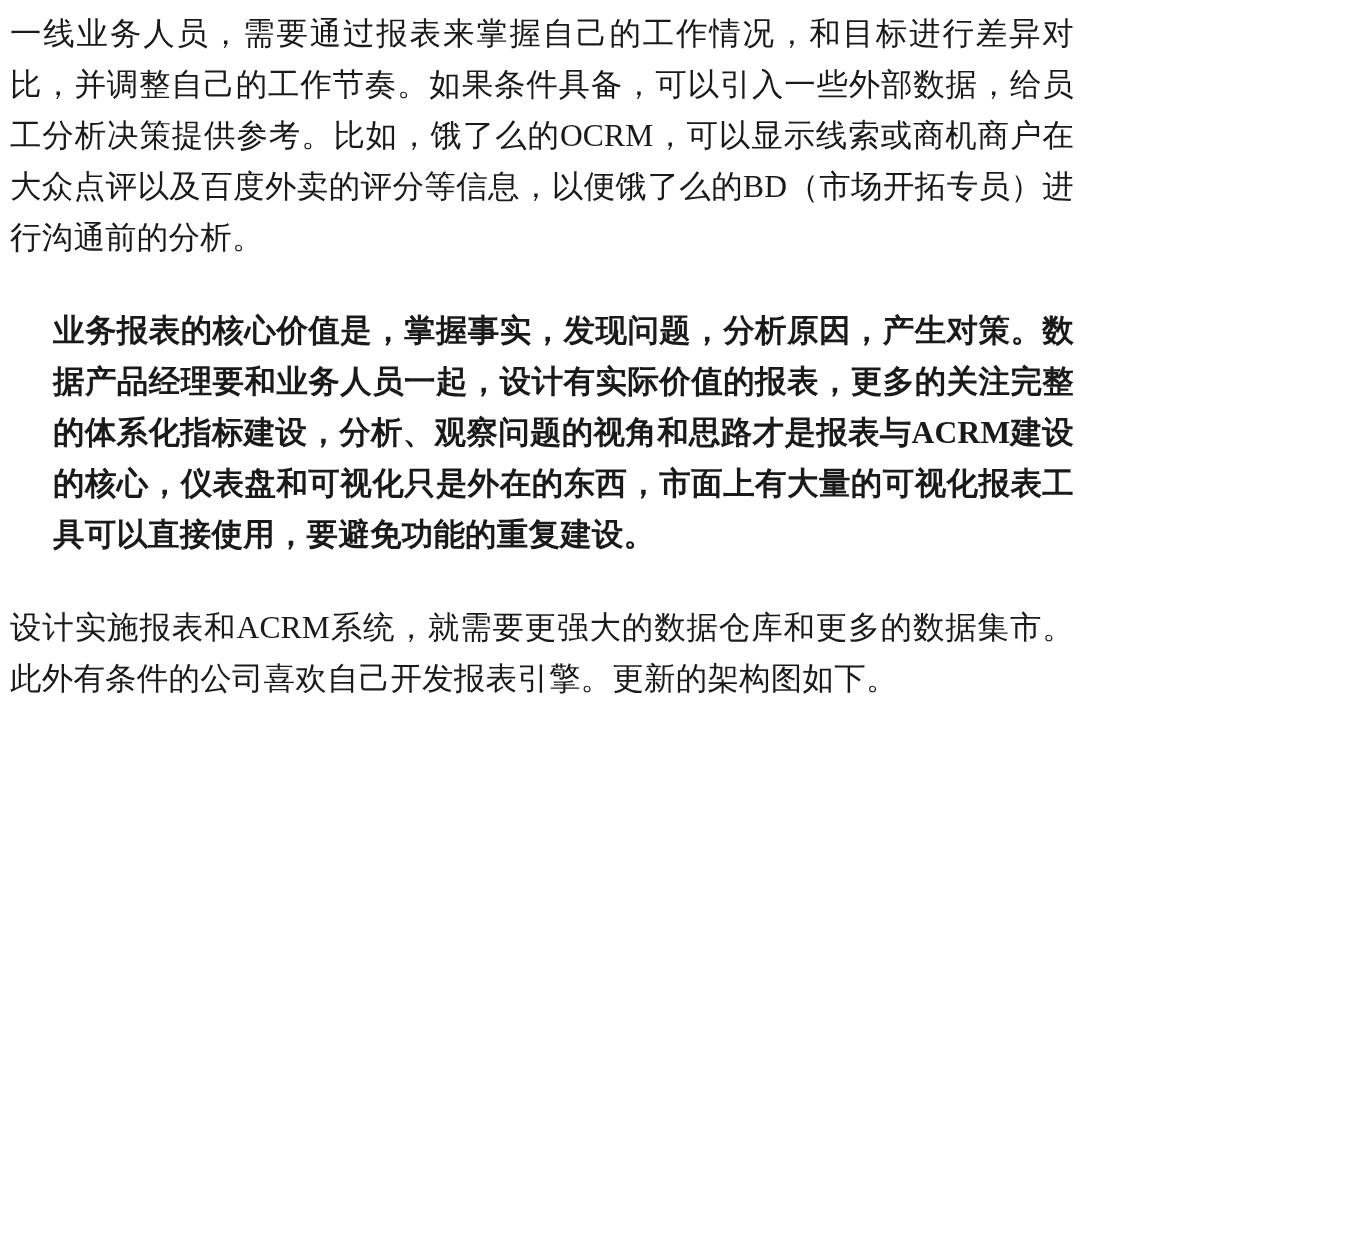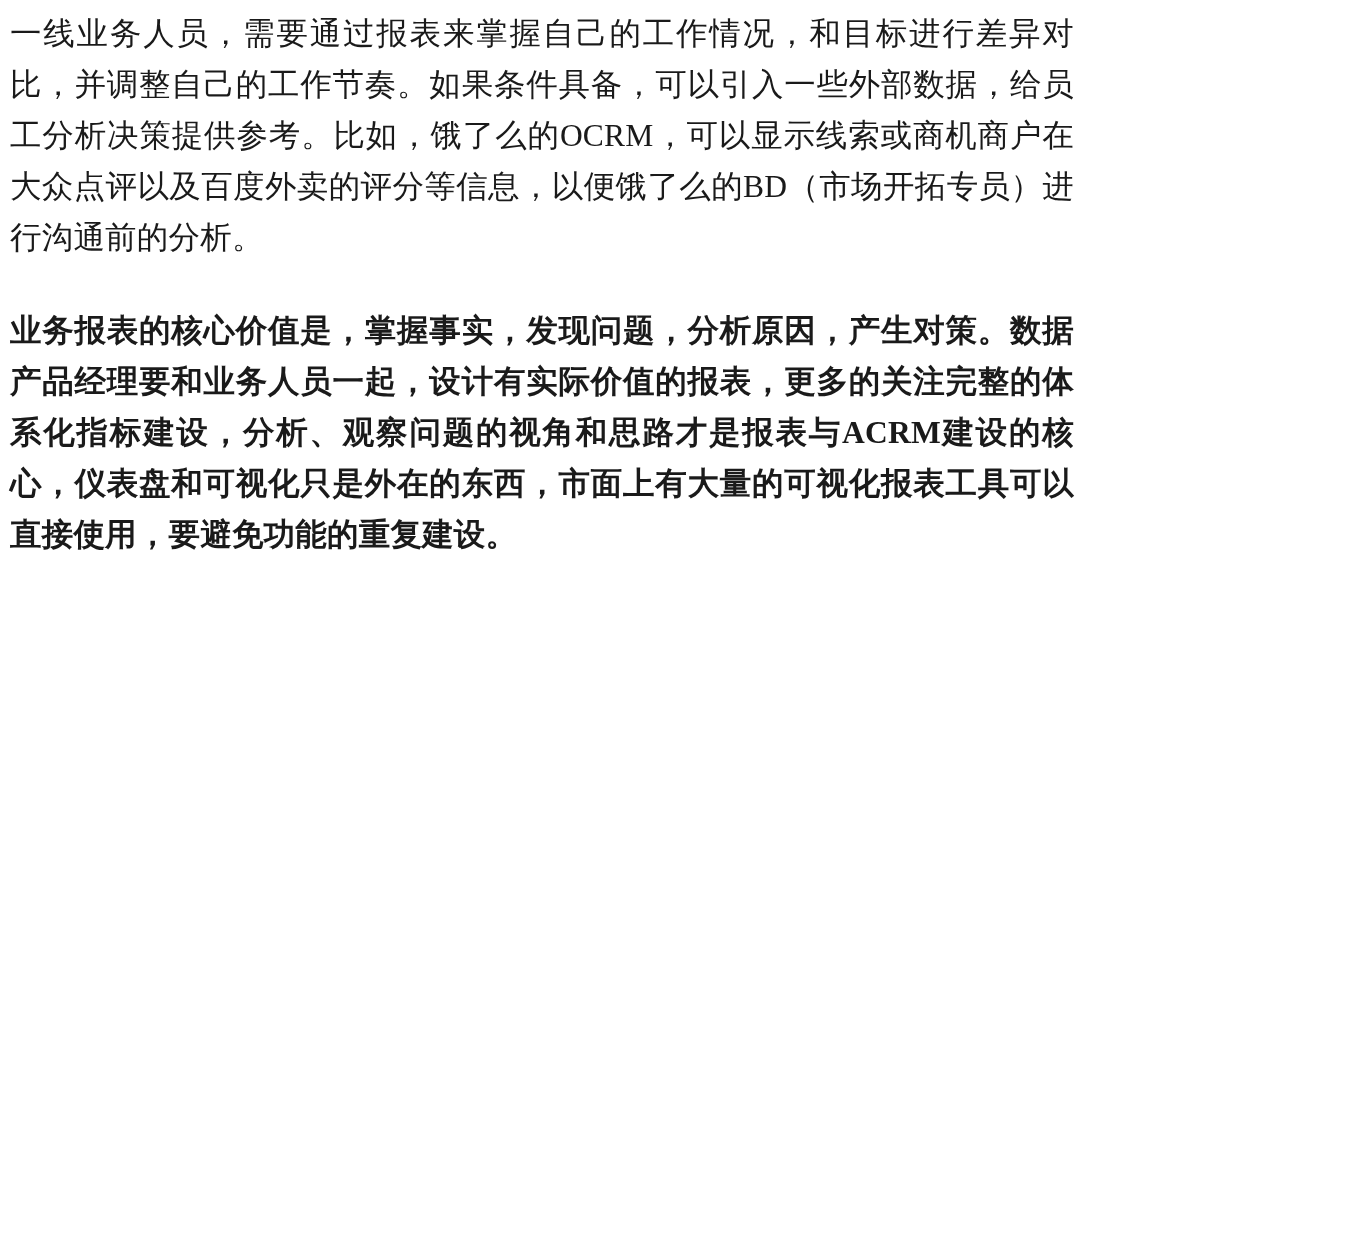--- a/index.html
+++ b/index.html
@@ -25,25 +25,27 @@
     text-align: justify;
     text-justify: inter-ideograph;
     margin: 0 0 42px 0;
     letter-spacing: 0.2px;
   }
   .para:last-child {
     margin-bottom: 0;
   }
   .para.bold {
     font-weight: bold;
+    margin-left: 43px;
   }
   .spacer-top {
     height: 8px;
   }
 </style>
 </head>
 <body>
 
 <div class="page">
   <div class="spacer-top"></div>
   <p class="para">一线业务人员，需要通过报表来掌握自己的工作情况，和目标进行差异对比，并调整自己的工作节奏。如果条件具备，可以引入一些外部数据，给员工分析决策提供参考。比如，饿了么的OCRM，可以显示线索或商机商户在大众点评以及百度外卖的评分等信息，以便饿了么的BD（市场开拓专员）进行沟通前的分析。</p>
   <p class="para bold">业务报表的核心价值是，掌握事实，发现问题，分析原因，产生对策。数据产品经理要和业务人员一起，设计有实际价值的报表，更多的关注完整的体系化指标建设，分析、观察问题的视角和思路才是报表与ACRM建设的核心，仪表盘和可视化只是外在的东西，市面上有大量的可视化报表工具可以直接使用，要避免功能的重复建设。</p>
+  <p class="para">设计实施报表和ACRM系统，就需要更强大的数据仓库和更多的数据集市。此外有条件的公司喜欢自己开发报表引擎。更新的架构图如下。</p>
 </div>
 
 </body></html>

